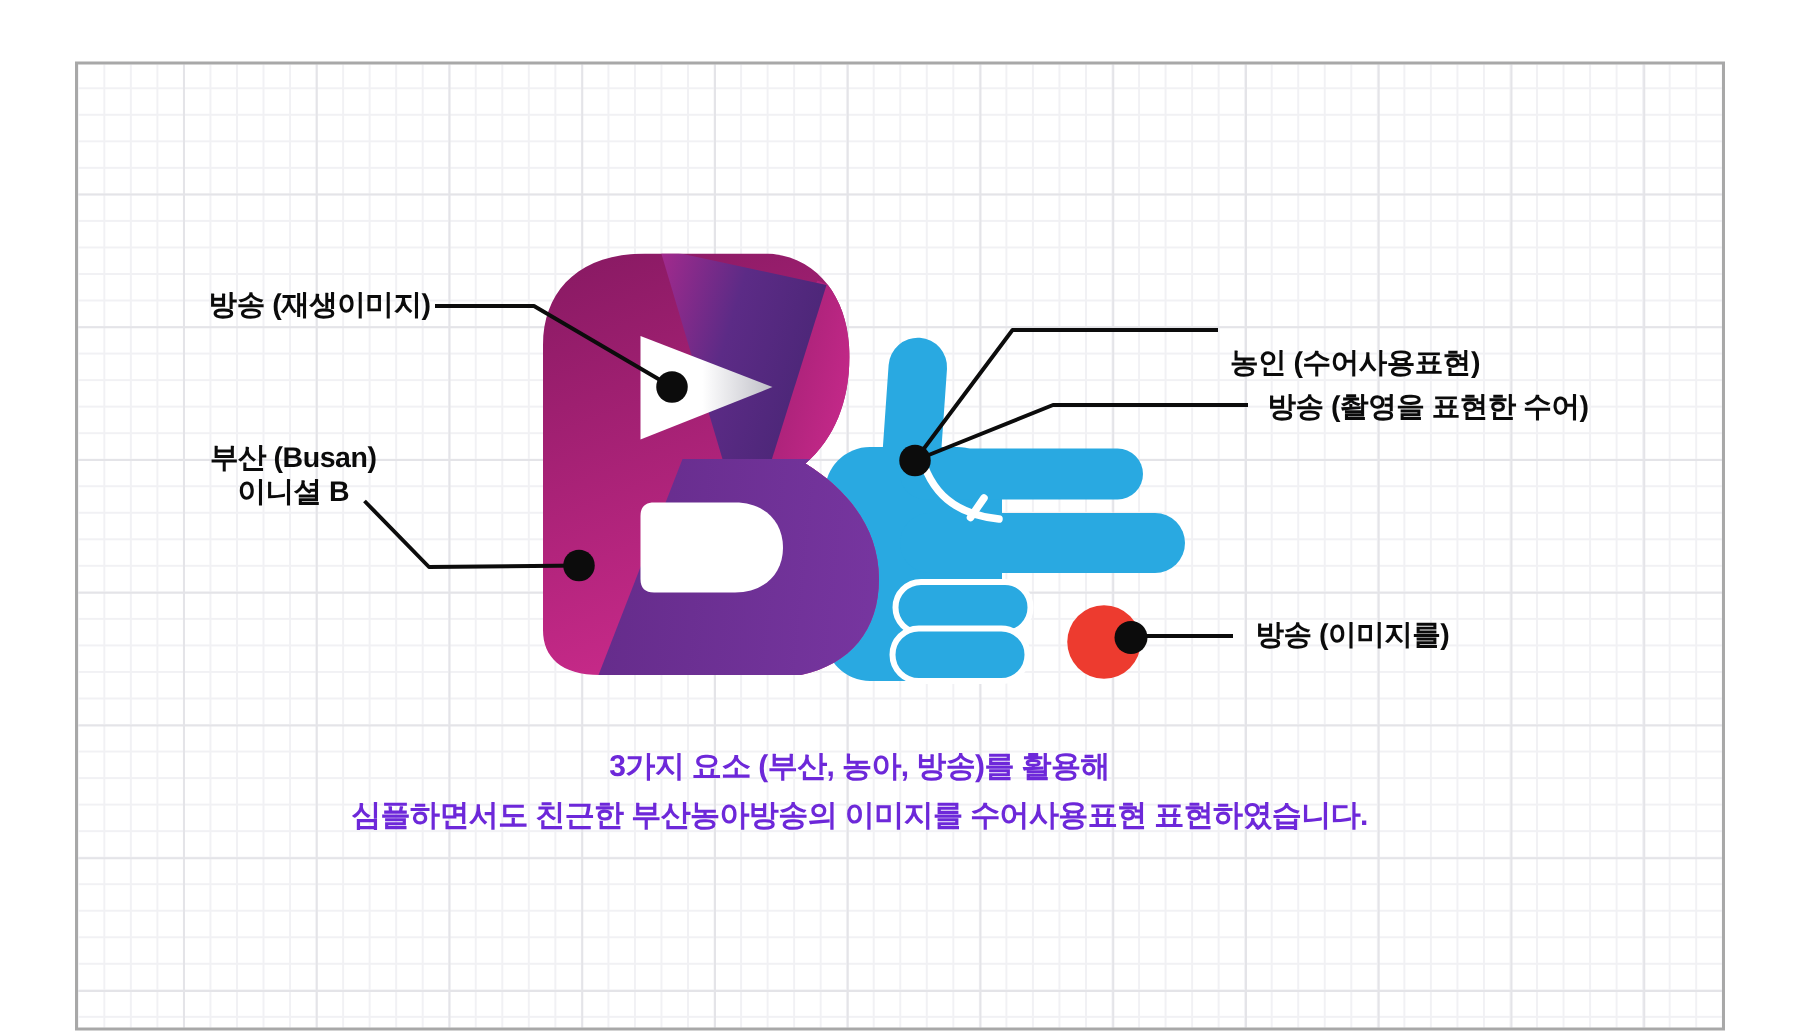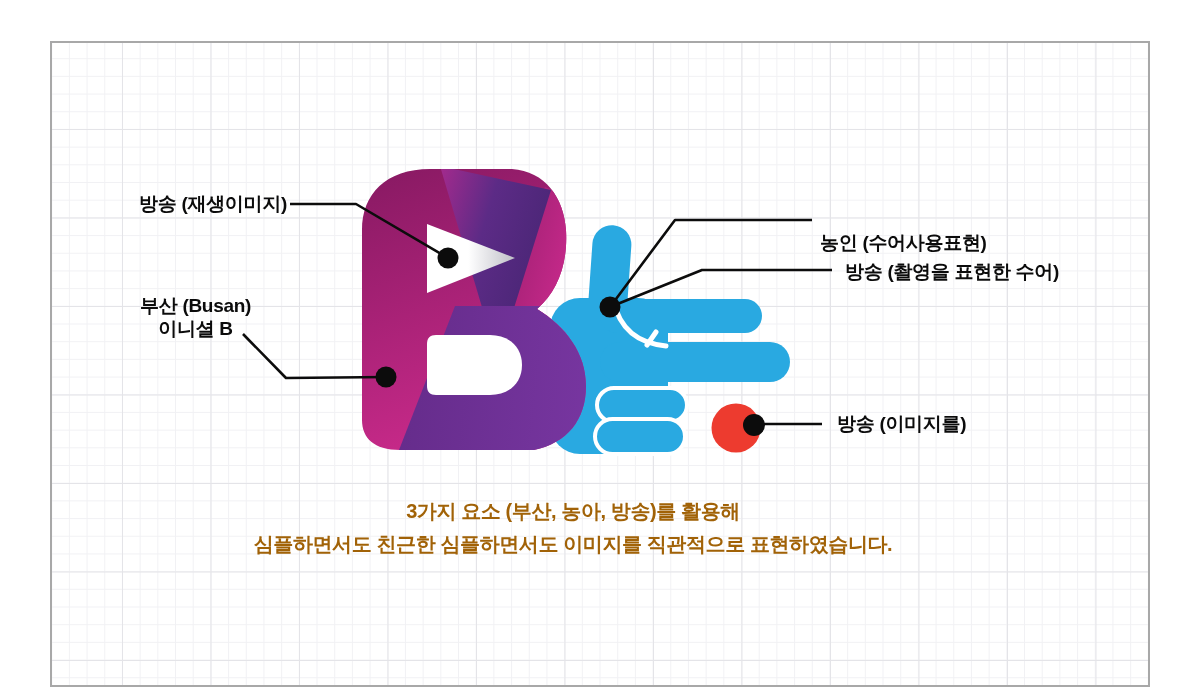--- a/index.html
+++ b/index.html
@@ -24,21 +24,21 @@
     position:absolute;font-size:19px;font-weight:700;color:#0b0b0b;
     line-height:22px;letter-spacing:-0.3px;white-space:nowrap;
   }
   .label-play{left:87px;top:193px;width:200px;text-align:right;}
   .label-busan{left:140px;top:295px;text-align:center;line-height:22.5px;}
   .label-deaf{left:820px;top:220px;margin-top:12px;}
   .label-filming{left:845px;top:261px;text-align:center;}
   .label-record{left:837px;top:413px;}
   .caption{
     position:absolute;left:0;top:495px;width:1146px;text-align:center;
-    font-size:20px;font-weight:600;color:#a16207;line-height:33px;letter-spacing:-0.4px;
+    font-size:20px;font-weight:600;color:#6d28d9;line-height:33px;letter-spacing:-0.4px;
   }
 </style>
 </head>
 <body>
 
 <div class="panel"></div>
 
 <svg class="overlay" viewBox="0 0 1200 690">
   <defs>
     <linearGradient id="gBase" gradientUnits="userSpaceOnUse" x1="370" y1="180" x2="470" y2="440">
@@ -116,14 +116,14 @@
 </div>
 
 <div class="label label-deaf">농인 (수어사용표현)</div>
 
 <div class="label label-filming">방송 (촬영을 표현한 수어)</div>
 
 <div class="label label-record">방송 (이미지를)</div>
 
 <div class="caption">
   <div>3가지 요소 (부산, 농아, 방송)를 활용해</div>
-  <div>심플하면서도 친근한 심플하면서도 이미지를 직관적으로 표현하였습니다.</div>
+  <div>심플하면서도 친근한 부산농아방송의 이미지를 수어사용표현 표현하였습니다.</div>
 </div>
 
 </body></html>

